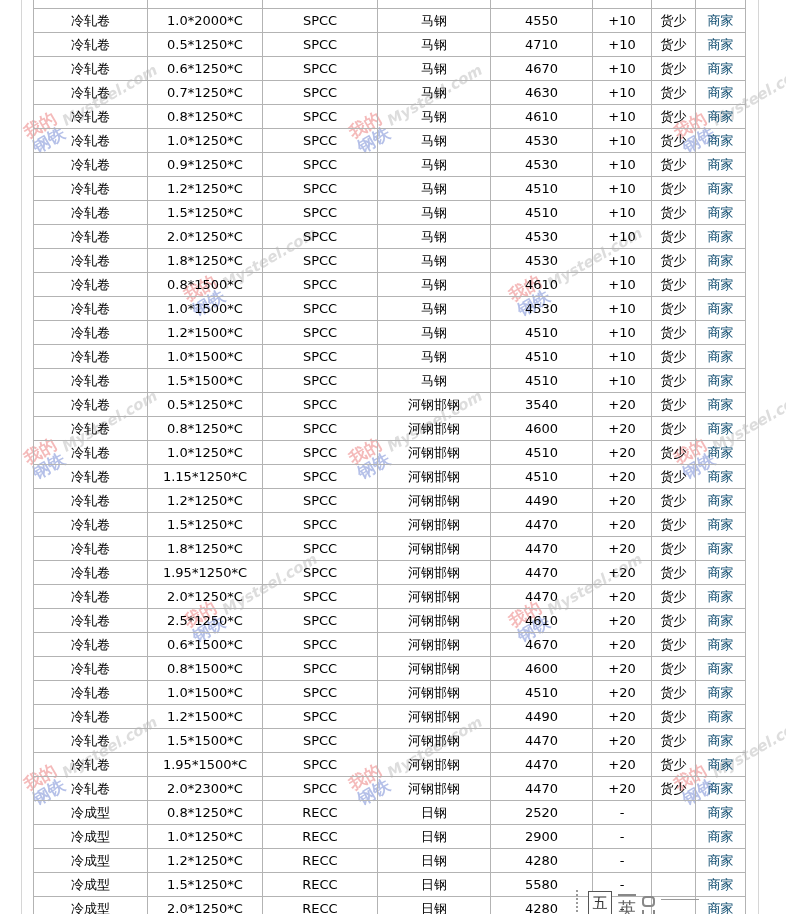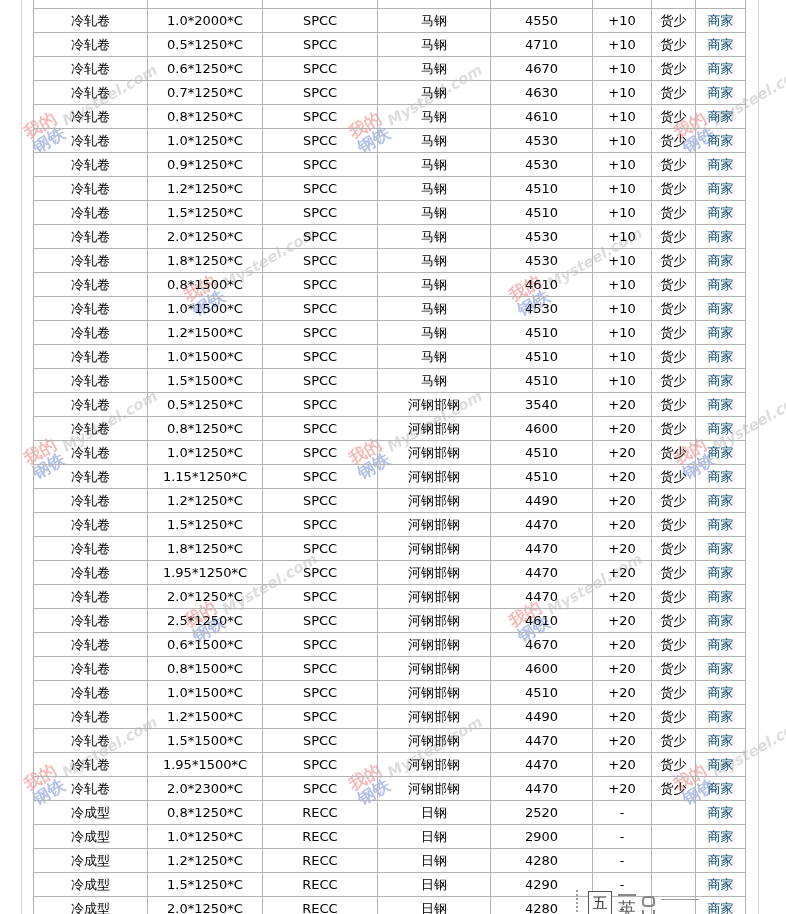--- a/index.html
+++ b/index.html
@@ -554,21 +554,21 @@
           <td>4280</td>
           <td>-</td>
           <td></td>
           <td><span class="mlink">商家</span></td>
         </tr>
         <tr>
           <td>冷成型</td>
           <td>1.5*1250*C</td>
           <td>RECC</td>
           <td>日钢</td>
-          <td>4290</td>
+          <td>5580</td>
           <td>-</td>
           <td></td>
           <td><span class="mlink">商家</span></td>
         </tr>
         <tr>
           <td>冷成型</td>
           <td>2.0*1250*C</td>
           <td>RECC</td>
           <td>日钢</td>
           <td>4280</td>

